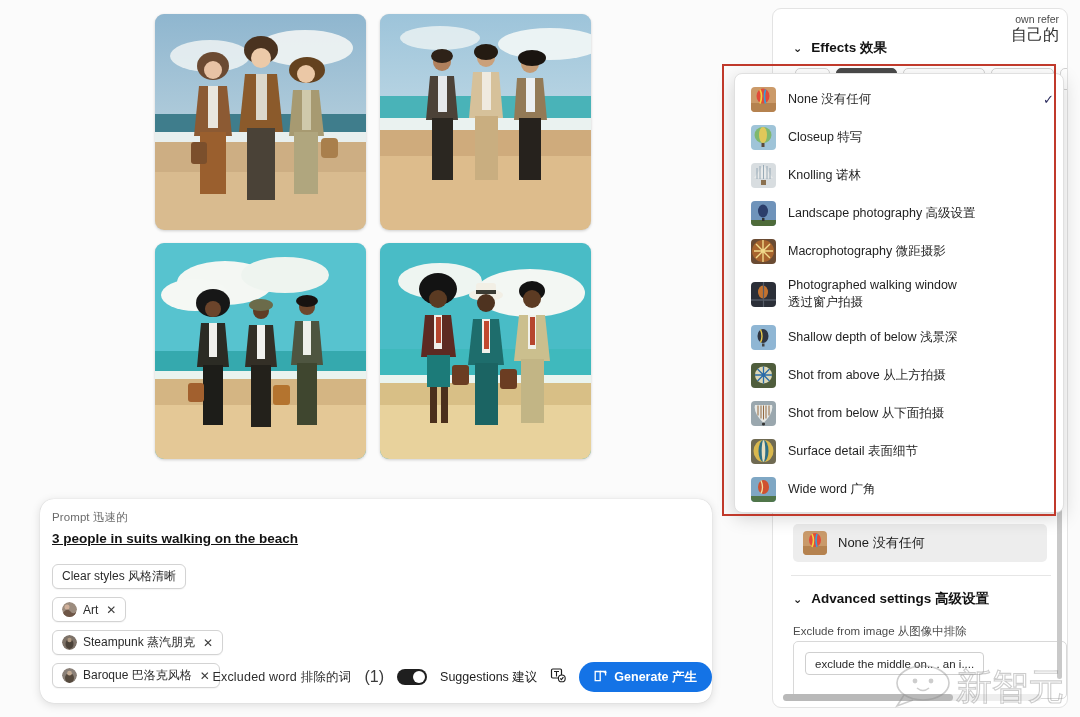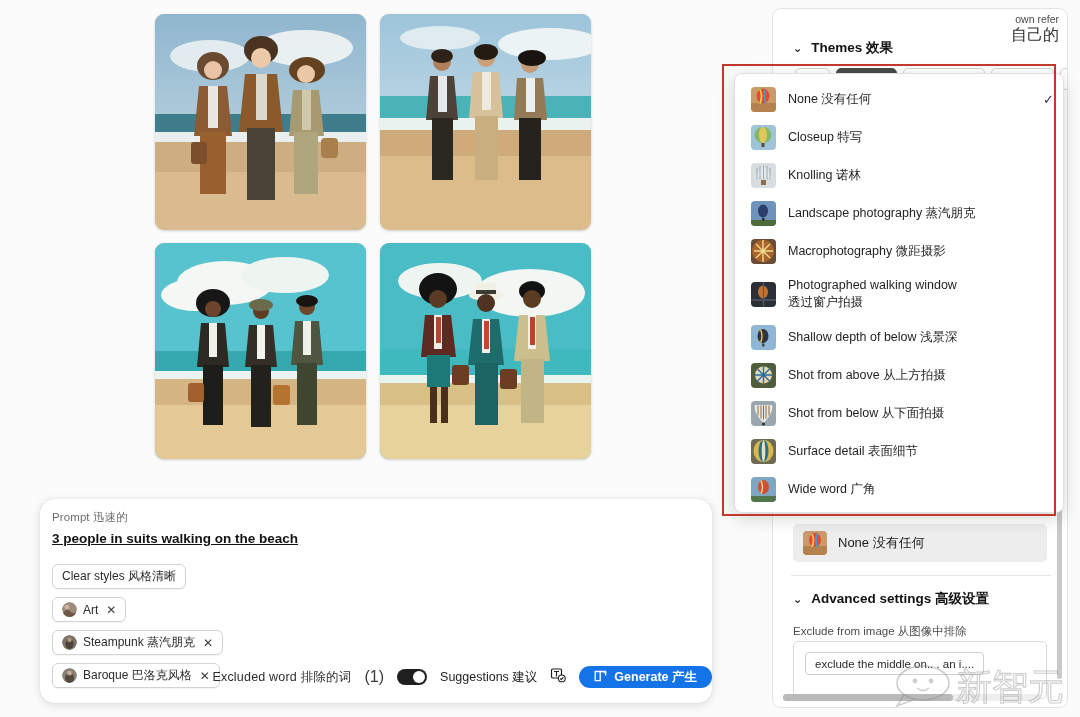--- a/index.html
+++ b/index.html
@@ -72,21 +72,21 @@
     width: 30px; height: 16px; border-radius: 9px; background: #1f1f1f;
     position: relative; flex: none;
   }
   .toggle::after {
     content: ""; position: absolute; right: 2px; top: 2px;
     width: 12px; height: 12px; border-radius: 50%; background: #fff;
   }
   .suggestions-label { font-size: 12.5px; color: #1d1d1d; font-weight: 500; }
   .gen-btn {
     display: inline-flex; align-items: center; gap: 6px;
-    height: 22px; padding: 0 15px; border-radius: 16px;
+    height: 30px; padding: 0 15px; border-radius: 16px;
     background: #1473e6; color: #fff; font-size: 12.5px; font-weight: bold;
     border: none;
     text-align: center;
   }
 
   
   .right-panel {
     position: absolute; left: 772px; top: 8px; width: 296px; height: 700px;
     background: #fff; border: 1px solid #e3e3e3; border-radius: 9px;
     overflow: hidden;
@@ -122,21 +122,21 @@
 
   .divider { position: absolute; left: 18px; top: 566px; width: 260px; height: 1px; background: #e6e6e6; }
 
   .adv-head {
     position: absolute; left: 20px; top: 581px;
     display: flex; align-items: center; gap: 9px;
     font-size: 13.5px; font-weight: bold; color: #121212;
   }
   .exclude-label { position: absolute; left: 20px; top: 615px; font-size: 11.5px; color: #4c4c4c; }
   .exclude-box {
-    position: absolute; left: 20px; top: 632px; width: 254px; height: 58px;
+    position: absolute; left: 20px; top: 632px; width: 274px; height: 58px;
     border: 1px solid #d8d8d8; border-radius: 5px; background: #fff;
   }
   .exclude-pill {
     position: absolute; left: 11px; top: 10px; height: 23px;
     padding: 0 9px; border: 1px solid #cfcfcf; border-radius: 4px;
     background: #fff; font-size: 11.5px; color: #2b2b2b;
     display: flex; align-items: center; gap: 6px; max-width: 200px;
     overflow: hidden; white-space: nowrap;
   }
   .rp-scrollbar {
@@ -413,21 +413,21 @@
   </div>
 
   <div class="right-panel">
     <div class="rp-topnote">
       <div>own refer</div>
       <div class="cn">自己的</div>
     </div>
 
     <div class="section-head">
       <span class="chev">⌄</span>
-      <span>Themes 效果</span>
+      <span>Effects 效果</span>
     </div>
 
     <div class="tabs">
       <div class="tab">All</div>
       <div class="tab active">Popular</div>
       <div class="tab">Movements</div>
       <div class="tab">Themes</div>
       <div class="tab">Techn</div>
     </div>
 
@@ -504,21 +504,21 @@
 
     <div class="dd-item">
       <span class="thumb">
         <svg viewBox="0 0 25 25">
             <rect width="25" height="25" fill="#6f93ba"></rect>
           <rect y="19" width="25" height="6" fill="#4e6b3a"></rect>
           <ellipse cx="12" cy="10" rx="5" ry="6.5" fill="#2c3e6b"></ellipse>
           <rect x="11" y="17" width="2.5" height="3" fill="#333"></rect>
           </svg>
       </span>
-      <span class="lbl">Landscape photography 蒸汽朋克</span>
+      <span class="lbl">Landscape photography 高级设置</span>
     </div>
 
     <div class="dd-item">
       <span class="thumb">
         <svg viewBox="0 0 25 25">
             <rect width="25" height="25" fill="#6a4b33"></rect>
           <ellipse cx="12" cy="12" rx="11" ry="11" fill="#a8642d"></ellipse>
           <path d="M12 1v22M3 12h19M5 5l14 14M19 5L5 19" stroke="#f0d98a" stroke-width="1.4"></path>
           </svg>
       </span>

